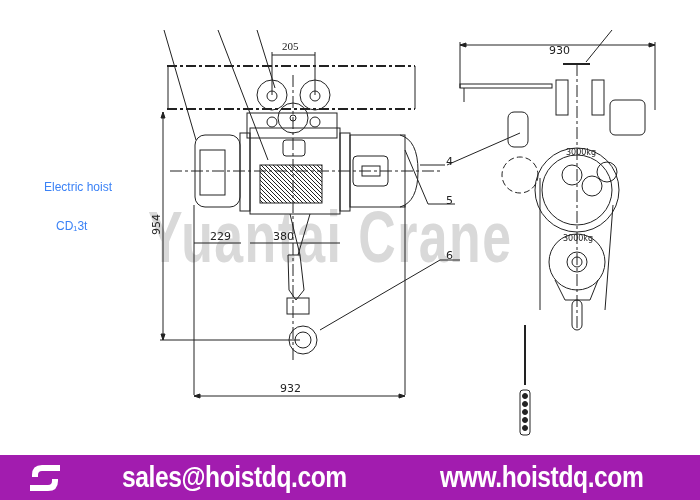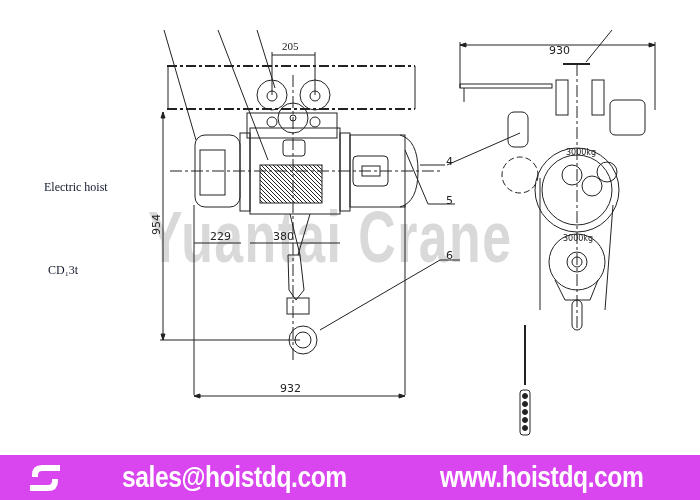--- a/index.html
+++ b/index.html
@@ -1,34 +1,34 @@
 <!DOCTYPE html>
 <html><head>
 <meta charset="utf-8">
 <style>
   html, body { margin:0; padding:0; }
   body { width:700px; height:500px; background:#ffffff; position:relative; overflow:hidden; font-family:"DejaVu Sans", sans-serif; }
   #drawing { position:absolute; left:0; top:0; width:700px; height:455px; }
   .lbl { position:absolute; font-family:"DejaVu Sans", sans-serif; color:#222; font-size:11px; }
-  .side-label { position:absolute; font-size:12px; color:#0f172a; font-family:Liberation Serif, serif; }
+  .side-label { position:absolute; font-size:12px; color:#3b82f6; font-family:Liberation Sans, sans-serif; }
   .watermark { position:absolute; left:148px; top:196px; font-family:"Liberation Sans", sans-serif; font-weight:bold; font-size:72px; color:#d9d9d9; letter-spacing:2px; white-space:nowrap; transform:scaleX(0.72); transform-origin:left top; z-index:0; }
   svg.dwg { position:absolute; left:0; top:0; z-index:1; }
-  .footer { position:absolute; left:0; top:455px; width:700px; height:45px; background:#d946ef; }
+  .footer { position:absolute; left:0; top:455px; width:700px; height:45px; background:#a21caf; }
   .footer .email { position:absolute; left:122px; top:5px; color:#fff; font-family:"Liberation Sans", sans-serif; font-weight:bold; font-size:30px; transform:scaleX(0.82); transform-origin:left top; letter-spacing:-0.5px; }
   .footer .web { position:absolute; left:440px; top:5px; color:#fff; font-family:"Liberation Sans", sans-serif; font-weight:bold; font-size:30px; transform:scaleX(0.82); transform-origin:left top; letter-spacing:-0.5px; }
   .footer .logo { position:absolute; left:28px; top:8px; width:34px; height:30px; }
 </style>
 </head>
 <body>
 
 <div id="drawing">
   <div class="watermark">Yuantai Crane</div>
 
   <div class="side-label" style="left:44px;top:180px;">Electric hoist</div>
-  <div class="side-label" style="left:48px;top:219px;margin-top:44px;">CD₁3t</div>
+  <div class="side-label" style="left:56px;top:219px;">CD₁3t</div>
 
   <svg class="dwg" width="700" height="455" viewBox="0 0 700 455">
     <g stroke="#222" fill="none" stroke-width="1">
 
       <line x1="167" y1="66" x2="415" y2="66" stroke-dasharray="10,3,3,3" stroke-width="2"></line>
       <line x1="167" y1="109" x2="415" y2="109" stroke-dasharray="10,3,3,3" stroke-width="2"></line>
       <line x1="168" y1="66" x2="168" y2="109"></line>
       <line x1="415" y1="66" x2="415" y2="109"></line>
 
       <line x1="164" y1="30" x2="196" y2="140"></line>

